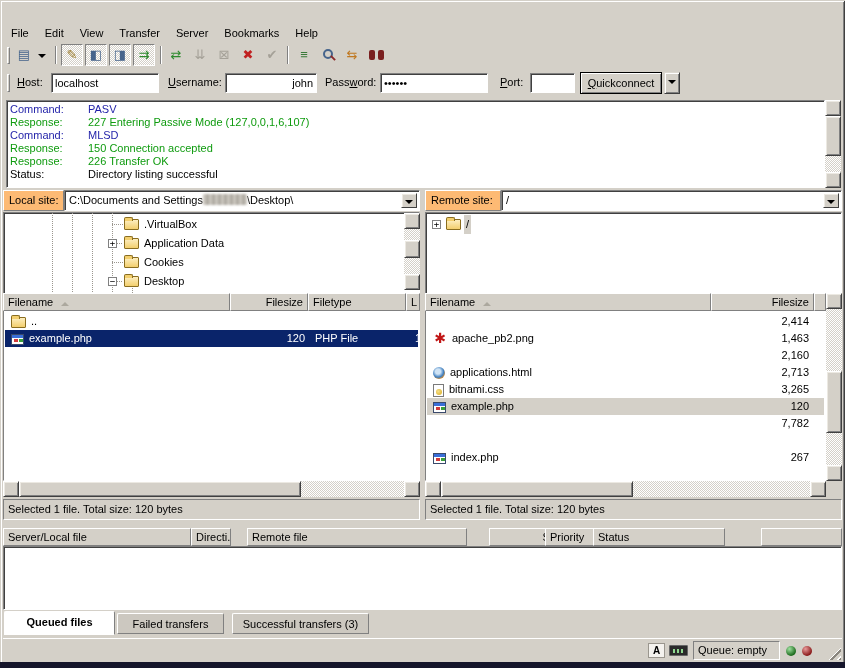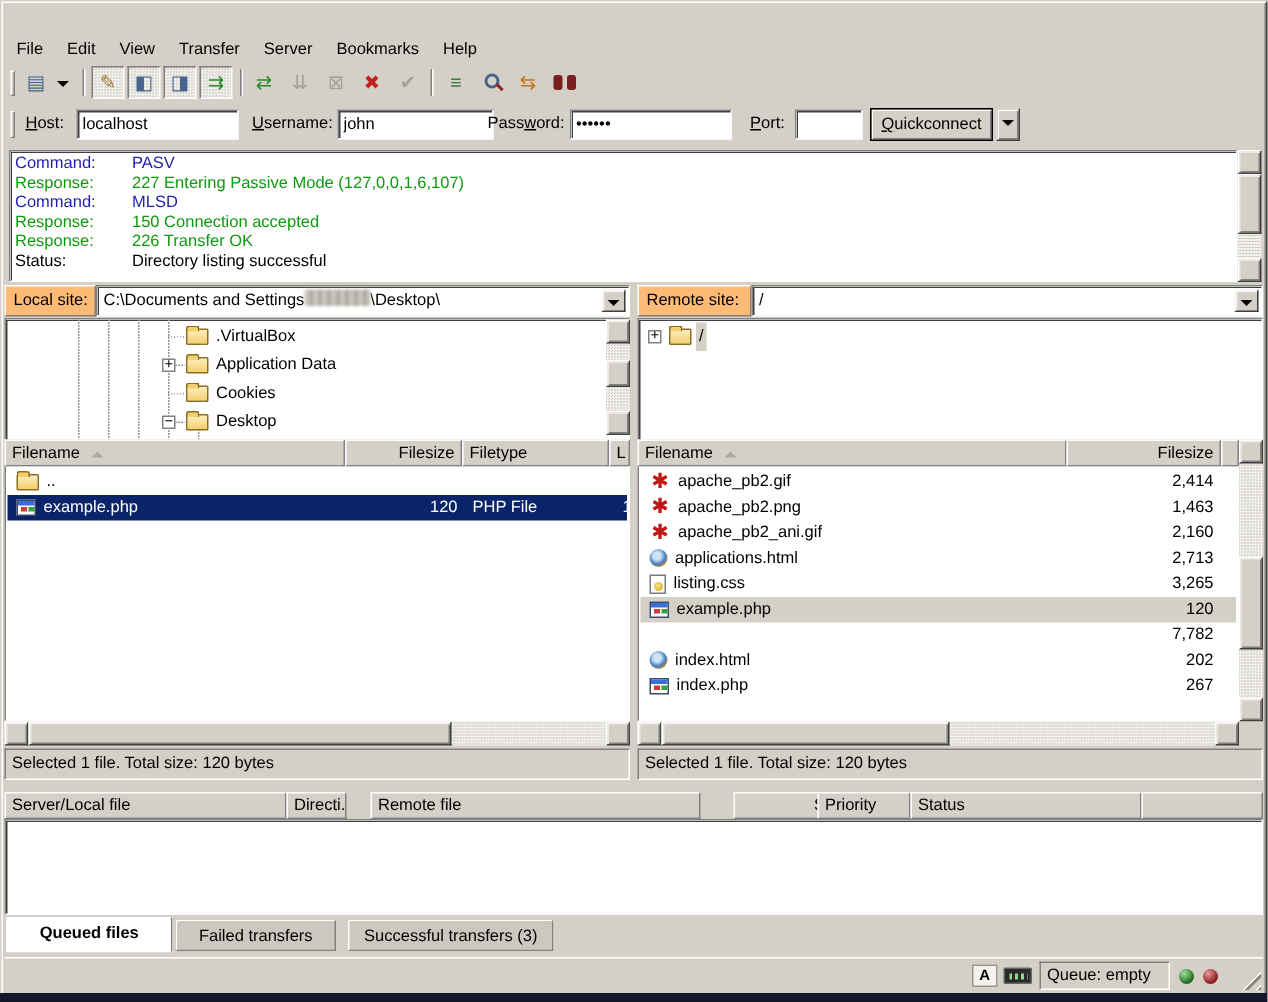--- a/index.html
+++ b/index.html
@@ -197,21 +197,21 @@
     <div class="tbtn" style="left:314px"><span class="mag"></span></div>
     <div class="tbtn c-orange" style="left:338px"><span>⇆</span></div>
     <div class="tbtn" style="left:362px"><span class="bino"></span></div>
   </div>
 
   <div id="quickbar">
     <div class="qgrip"></div>
     <span class="qlabel" style="left:14px"><span></span><span class="key">H</span><span>ost:</span></span>
     <input class="qinput" style="left: 48px; width: 108px;" value="localhost">
     <span class="qlabel" style="left:165px"><span></span><span class="key">U</span><span>sername:</span></span>
-    <input class="qinput" style="left: 222px; width: 104px;" value="john">
+    <input class="qinput" style="left: 222px; width: 92px; text-align: right;" value="john">
     <span class="qlabel" style="left:322px"><span>Pass</span><span class="key">w</span><span>ord:</span></span>
     <input class="qinput" style="left: 377px; width: 108px;" value="••••••">
     <span class="qlabel" style="left:497px"><span></span><span class="key">P</span><span>ort:</span></span>
     <input class="qinput" style="left: 527px; width: 45px;" value="">
     <div id="qc-btn"><span></span><span class="key">Q</span><span>uickconnect</span></div>
     <div id="qc-dd" class="raised2"><span class="dd-arrow" style="margin-top:7px"></span></div>
   </div>
 
   <div id="log">
     <div class="log-line log-cmd">
@@ -323,49 +323,43 @@
       <span class="fcell" style="left:406px;width:12px">1</span>
     </div>
   </div>
 
   <div class="hdrcell" style="left:425px;width:286px"><span>Filename</span><span class="sort-asc"></span></div>
   <div class="hdrcell hdr-right" style="left:711px;width:103px">Filesize</div>
   <div class="hdrcell" style="left:814px;width:12px"></div>
 
   <div class="listbody" style="left:425px;width:401px">
     <div class="frow" style="top:2px">
-      <span class="fcell" style="left:2px;width:284px"><span class="fileicon icon-apache"></span><span>apache_pb2.gif</span></span>
       <span class="fcell fright" style="left:286px;width:100px">2,414</span>
     </div>
     <div class="frow" style="top:19px">
       <span class="fcell" style="left:2px;width:284px"><span class="fileicon icon-apache"></span><span>apache_pb2.png</span></span>
       <span class="fcell fright" style="left:286px;width:100px">1,463</span>
     </div>
     <div class="frow" style="top:36px">
-      <span class="fcell" style="left:2px;width:284px"><span class="fileicon icon-apache"></span><span>apache_pb2_ani.gif</span></span>
       <span class="fcell fright" style="left:286px;width:100px">2,160</span>
     </div>
     <div class="frow" style="top:53px">
       <span class="fcell" style="left:2px;width:284px"><span class="fileicon icon-html"></span><span>applications.html</span></span>
       <span class="fcell fright" style="left:286px;width:100px">2,713</span>
     </div>
     <div class="frow" style="top:70px">
-      <span class="fcell" style="left:2px;width:284px"><span class="fileicon icon-css"></span><span>listing.css</span></span>
+      <span class="fcell" style="left:2px;width:284px"><span class="fileicon icon-css"></span><span>bitnami.css</span></span>
       <span class="fcell fright" style="left:286px;width:100px">3,265</span>
     </div>
     <div class="frow sel-inactive" style="top:87px">
       <span class="fcell" style="left:2px;width:284px"><span class="fileicon icon-php"></span><span>example.php</span></span>
       <span class="fcell fright" style="left:286px;width:100px">120</span>
     </div>
     <div class="frow" style="top:104px">
       <span class="fcell fright" style="left:286px;width:100px">7,782</span>
-    </div>
-    <div class="frow" style="top:121px">
-      <span class="fcell" style="left:2px;width:284px"><span class="fileicon icon-html"></span><span>index.html</span></span>
-      <span class="fcell fright" style="left:286px;width:100px">202</span>
     </div>
     <div class="frow" style="top:138px">
       <span class="fcell" style="left:2px;width:284px"><span class="fileicon icon-php"></span><span>index.php</span></span>
       <span class="fcell fright" style="left:286px;width:100px">267</span>
     </div>
   </div>
 
   <div class="vsb" style="left:826px;top:293px;width:16px;height:188px">
     <div class="sbtn" style="left:0;top:0">
         <i class="i-up"></i>
@@ -397,21 +391,21 @@
   <div style="position:absolute;left:826px;top:481px;width:16px;height:16px;background:#d4d0c8"></div>
 
   <div class="statusrow" style="left:3px;width:417px">Selected 1 file. Total size: 120 bytes</div>
   <div class="statusrow" style="left:425px;width:417px">Selected 1 file. Total size: 120 bytes</div>
 
   <div class="hdrcell qhdr" style="left:3px;width:188px">Server/Local file</div>
   <div class="hdrcell qhdr" style="left:191px;width:40px">Directi...</div>
   <div class="hdrcell qhdr" style="left:247px;width:220px">Remote file</div>
   <div class="hdrcell qhdr hdr-right" style="left:489px;width:80px">Size</div>
   <div class="hdrcell qhdr" style="left:545px;width:62px">Priority</div>
-  <div class="hdrcell qhdr" style="left:607px;width:154px">Status</div>
+  <div class="hdrcell qhdr" style="left:593px;width:132px">Status</div>
   <div class="hdrcell qhdr" style="left:761px;width:81px"></div>
   <div id="queuebody"></div>
 
   <div class="tab active" style="left:4px;top:611px;width:111px">Queued files</div>
   <div class="tab" style="left:117px;top:613px;width:107px">Failed transfers</div>
   <div class="tab" style="left:232px;top:613px;width:137px">Successful transfers (3)</div>
 
   <div id="statusbar">
     <div id="ascii-ind">A</div>
     <div id="speed-ind"></div>

